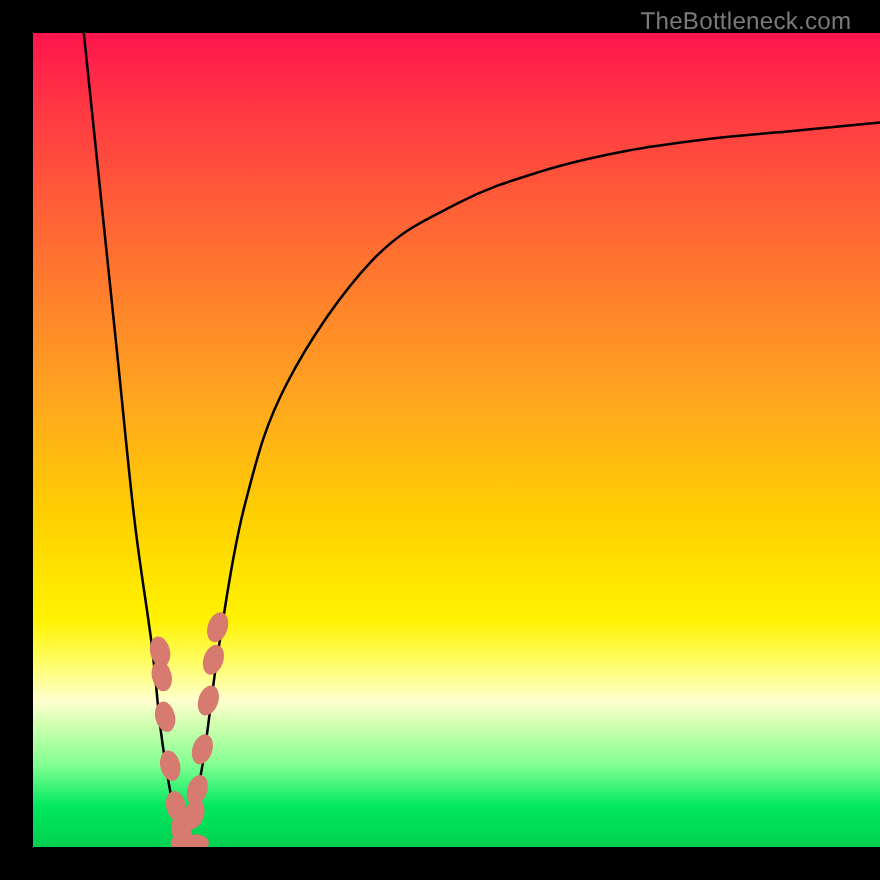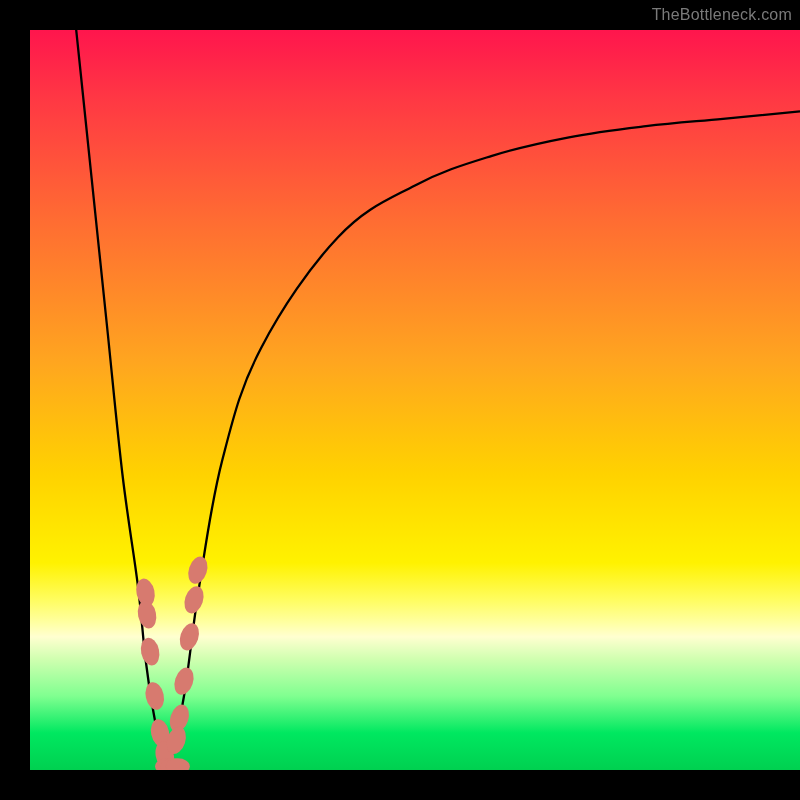--- a/index.html
+++ b/index.html
@@ -51,23 +51,23 @@
     fill: none;
     stroke: #000;
     stroke-width: 2.3;
   }
   .bead {
     fill: #d77a6f;
   }
   .watermark {
     position: absolute;
     top: 6px;
-    right: 8px;
+    right: 26px;
     color: #7a7a7a;
-    font-size: 16px;
+    font-size: 22px;
     letter-spacing: 0.2px;
   }
 </style>
 </head>
 <body>
 
 <div class="frame">
 
   <div class="plot-area">
     <svg class="curve-svg" viewBox="0 0 770 740" preserveAspectRatio="none">

